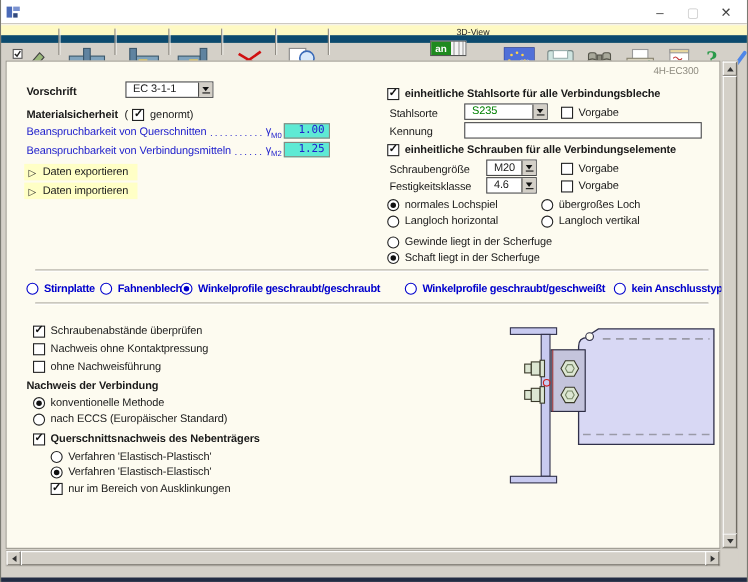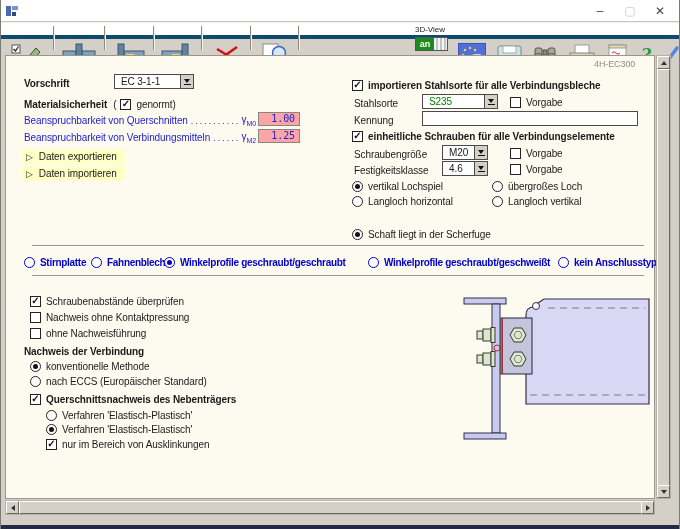--- a/index.html
+++ b/index.html
@@ -21,29 +21,29 @@
   }
   .titlebar .ttl{ font-size:12px; color:#111; margin-left:5px; white-space:nowrap; }
   .wbtns{ position:absolute; right:4px; top:0; height:22px; display:flex; }
   .wbtn{ width:30px; height:22px; display:flex; align-items:center; justify-content:center;
          font-size:12px; color:#444; }
   .wbtn.dim{ color:#c9c9c9; }
 
   
   .toolbar{
     position:absolute; left:0; top:22px; right:0; height:17px;
-    background:#ffffff; border-top:1px solid #f4f2ee; border-bottom:4px solid #0c4a6e;
+    background:#fef9c3; border-top:1px solid #f4f2ee; border-bottom:7px solid #0c4a6e;
   }
   .tb-btn{ position:absolute; top:18px; height:27px; width:42px;
            display:flex; align-items:center; justify-content:center; }
   .tb-sep{ position:absolute; top:3px; height:24px; width:2px;
            border-left:1px solid #8e8a82; border-right:1px solid #f6f4f0; }
   .v3d-label{ position:absolute; left:411px; top:2px; width:36px; text-align:center;
               font-size:8px; color:#222; }
-  .t3d{ position:absolute; left:414px; top:14px; width:33px; height:14px;
+  .t3d{ position:absolute; left:390px; top:14px; width:33px; height:14px;
         border:1px solid #555; display:flex; background:#fff; }
   .t3d .on{ width:18px; background:#1f8a1f; color:#fff; font-size:9px; font-weight:700;
             display:flex; align-items:center; justify-content:center; }
   .t3d .off{ flex:1; background:repeating-linear-gradient(90deg,#f4f4f4 0 2px,#c4c4c4 2px 4px); }
 
   
   .content{
     position:absolute; left:4px; top:55px; width:650px; height:444px;
     background:#fdfbf0;
     border:1px solid #9a968e;
@@ -71,21 +71,21 @@
   .combo .cval{ flex:1; font-size:10px; line-height:13px; padding:0 6px; overflow:hidden; }
   .combo .cbtn{ width:13px; background:#d4d0c8; border-left:1px solid #4a4a4a;
                 display:flex; flex-direction:column; align-items:center; justify-content:center; }
   .cbtn .tri{ width:0; height:0; border-left:3px solid transparent; border-right:3px solid transparent;
               border-top:4px solid #111; }
   .cbtn .ubar{ width:7px; height:1px; background:#111; margin-top:1px; }
 
   .tinput{ position:absolute; height:15px; border:1px solid #4a4a4a; background:#fff;
            font-family:"Liberation Sans",sans-serif; font-size:10px; padding:0 3px; }
 
-  .vbox{ position:absolute; width:42px; height:14px; border:1px solid #8a867e; background:#fca5a5;
+  .vbox{ position:absolute; width:42px; height:14px; border:1px solid #8a867e; background:#5eead4;
          color:#2222cc; font-family:"DejaVu Sans Mono",monospace; font-size:10px;
          line-height:12px; text-align:right; padding-right:4px; }
 
   .lead{ flex:1; overflow:hidden; color:#2222cc; letter-spacing:2px; font-size:9px; margin:0 3px; }
   .gam{ color:#2222cc; }
   .gam sub{ font-size:7px; }
 
   .ylink{ position:absolute; height:15px; background:#ffffc6; display:inline-flex;
           align-items:center; padding:0 8px 0 4px; }
   .ylink .la{ font-size:9px; color:#222; margin-right:6px; }
@@ -298,21 +298,21 @@
     </div>
     <div class="ylink" style="left:16px;top:110px">
       <span class="la">▷</span>
       <span>Daten importieren</span>
     </div>
 
     <div class="fr" style="left:346px;top:23px">
       <span class="cb">
           <span class="cm">✓</span>
         </span>
-      <span class="b">importieren Stahlsorte für alle Verbindungsbleche</span>
+      <span class="b">einheitliche Stahlsorte für alle Verbindungsbleche</span>
     </div>
     <div class="fr" style="left:348px;top:41px">Stahlsorte</div>
     <div class="combo" style="left:416px;top:38px;width:76px">
       <div class="cval green">S235</div>
       <div class="cbtn">
           <div class="tri"></div>
           <div class="ubar"></div>
         </div>
     </div>
     <div class="fr" style="left:504px;top:40px">
@@ -348,33 +348,37 @@
           <div class="ubar"></div>
         </div>
     </div>
     <div class="fr" style="left:504px;top:107px">
       <span class="cb"></span>
       <span>Vorgabe</span>
     </div>
 
     <div class="fr" style="left:346px;top:124px">
       <span class="rb sel"></span>
-      <span>vertikal Lochspiel</span>
+      <span>normales Lochspiel</span>
     </div>
     <div class="fr" style="left:486px;top:124px">
       <span class="rb"></span>
       <span>übergroßes Loch</span>
     </div>
     <div class="fr" style="left:346px;top:139px">
       <span class="rb"></span>
       <span>Langloch horizontal</span>
     </div>
     <div class="fr" style="left:486px;top:139px">
       <span class="rb"></span>
       <span>Langloch vertikal</span>
+    </div>
+    <div class="fr" style="left:346px;top:158px">
+      <span class="rb"></span>
+      <span>Gewinde liegt in der Scherfuge</span>
     </div>
     <div class="fr" style="left:346px;top:172px">
       <span class="rb sel"></span>
       <span>Schaft liegt in der Scherfuge</span>
     </div>
 
     <div class="sep-h" style="top:189px"></div>
     <div class="fr" style="left:18px;top:200px">
       <span class="rb blue"></span>
       <span class="tabitem">Stirnplatte</span>

